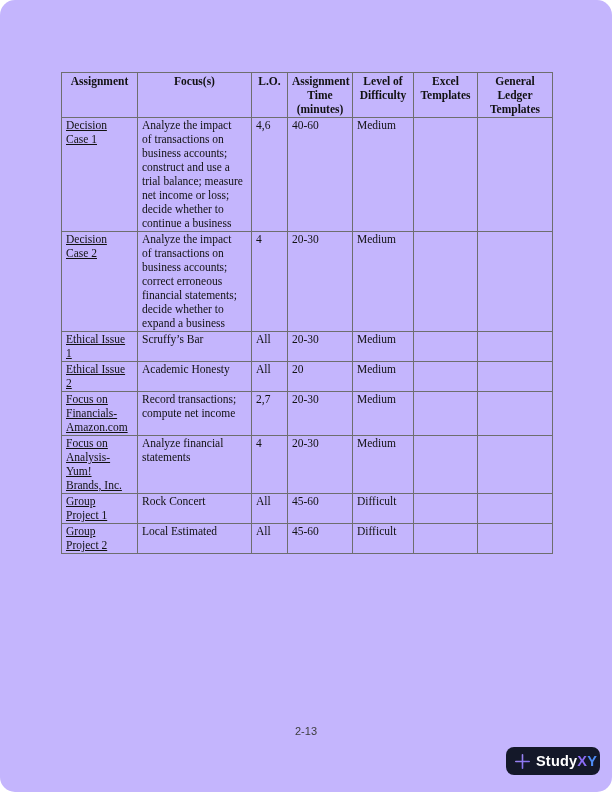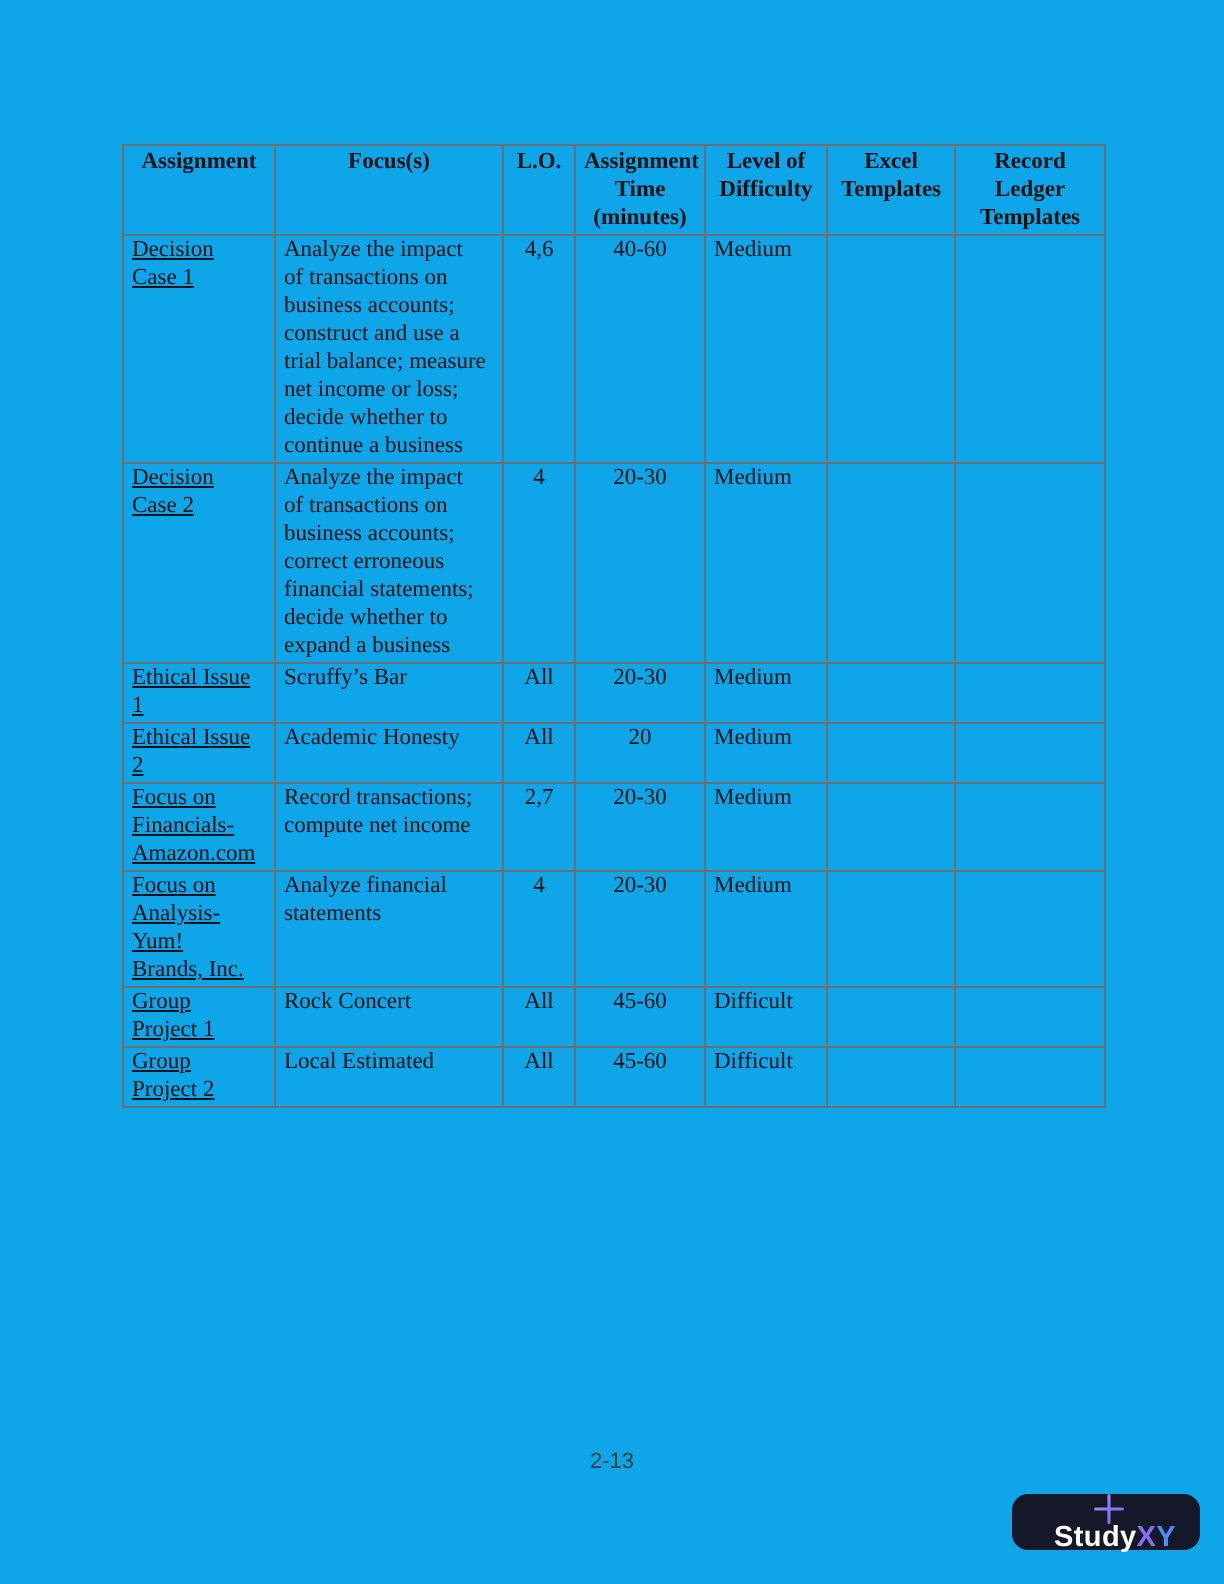--- a/index.html
+++ b/index.html
@@ -1,39 +1,39 @@
 <!DOCTYPE html>
 <html><head>
 <meta charset="utf-8">
 <style>
   * { margin: 0; padding: 0; box-sizing: border-box; }
   html, body { background: #ffffff; }
   body { width: 612px; height: 792px; position: relative; overflow: hidden;
          font-family: "Liberation Serif", serif; color: #111; }
 
-  .page { position: absolute; left: 0; top: 0; width: 612px; height: 792px; background: #0ea5e9; }
+  .page { position: absolute; left: 0; top: 0; width: 612px; height: 792px; background: #c4b5fd; border-radius: 15px; }
 
   table.assignments { position: absolute; left: 61px; top: 72px; width: 491px;
     border-collapse: collapse; table-layout: fixed;
     font-size: 11.5px; line-height: 14px; }
   table.assignments th, table.assignments td {
     border: 1px solid #6e6e6e; vertical-align: top;
     white-space: pre-line; padding: 0px 4px 1px 4px; }
   table.assignments th { font-weight: bold; text-align: center; padding-top: 1px; }
   td.c-assign { padding-left: 4px; text-decoration: underline; }
   td.c-topic  { padding-left: 5px; }
-  td.c-lo, td.c-time { text-align: center; }
+  td.c-lo, td.c-time { }
   td.c-diff { text-align: left; padding-left: 10px; margin-top: 21px; }
 
   .pageno { position: absolute; left: 0; top: 725px; width: 612px; text-align: center;
     font-family: "Liberation Sans", sans-serif; font-size: 11px; color: #3c3c3c; }
 
   .logo-badge { position: absolute; left: 506px; top: 747px; width: 94px; height: 28px;
     border-radius: 8px; display: flex; align-items: center; padding-left: 9px;
-    cursor: pointer; flex-direction: column; }
+    cursor: pointer; }
   .logo-plus { flex: 0 0 auto; display: block; margin-right: 6px; }
   .logo-text { font-family: "Liberation Sans", sans-serif; font-weight: bold;
     font-size: 14.5px; letter-spacing: 0.2px; line-height: 1; display: flex; }
   .logo-study { color: #ffffff; }
   .logo-x { }
   .logo-y { }
 </style>
 </head>
 <body>
 
@@ -54,21 +54,21 @@
         <th>Assignment</th>
         <th>Focus(s)</th>
         <th>L.O.</th>
         <th>Assignment
 Time
 (minutes)</th>
         <th>Level of
 Difficulty</th>
         <th>Excel
 Templates</th>
-        <th>Record
+        <th>General
 Ledger
 Templates</th>
       </tr>
     </thead>
     <tbody>
       <tr>
         <td class="c-assign">Decision
 Case 1</td>
         <td class="c-topic">Analyze the impact
 of transactions on

